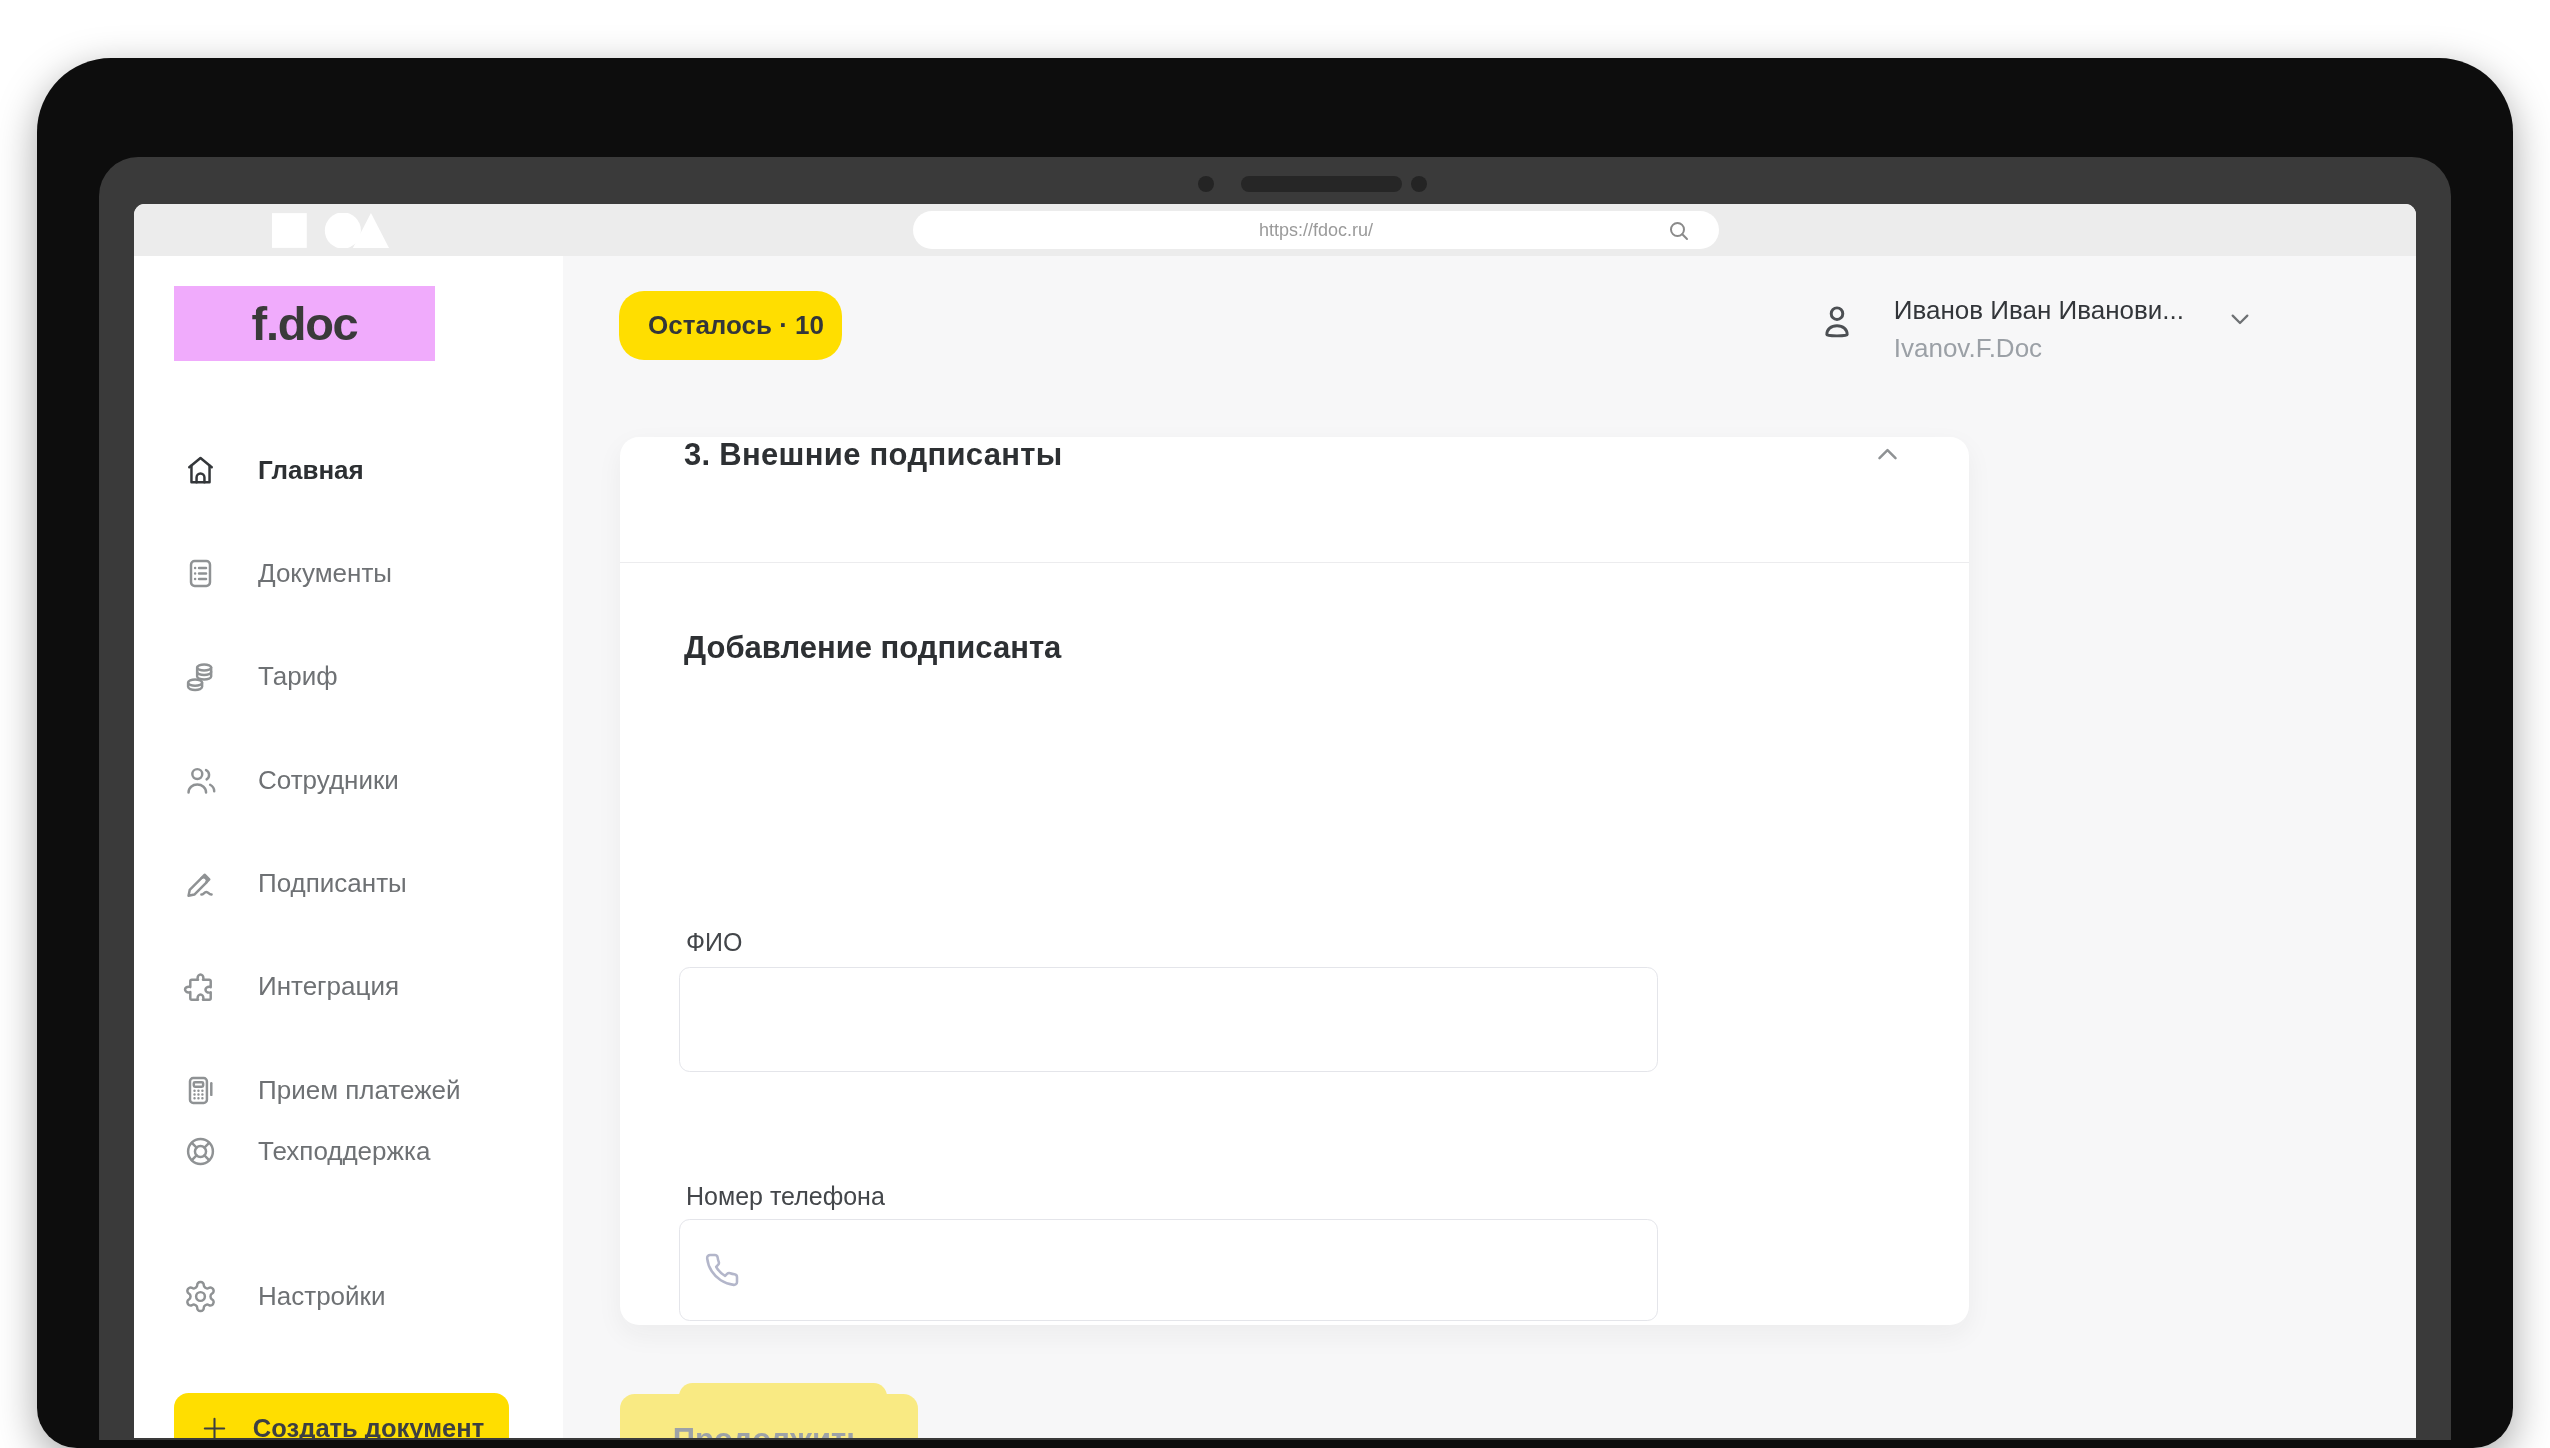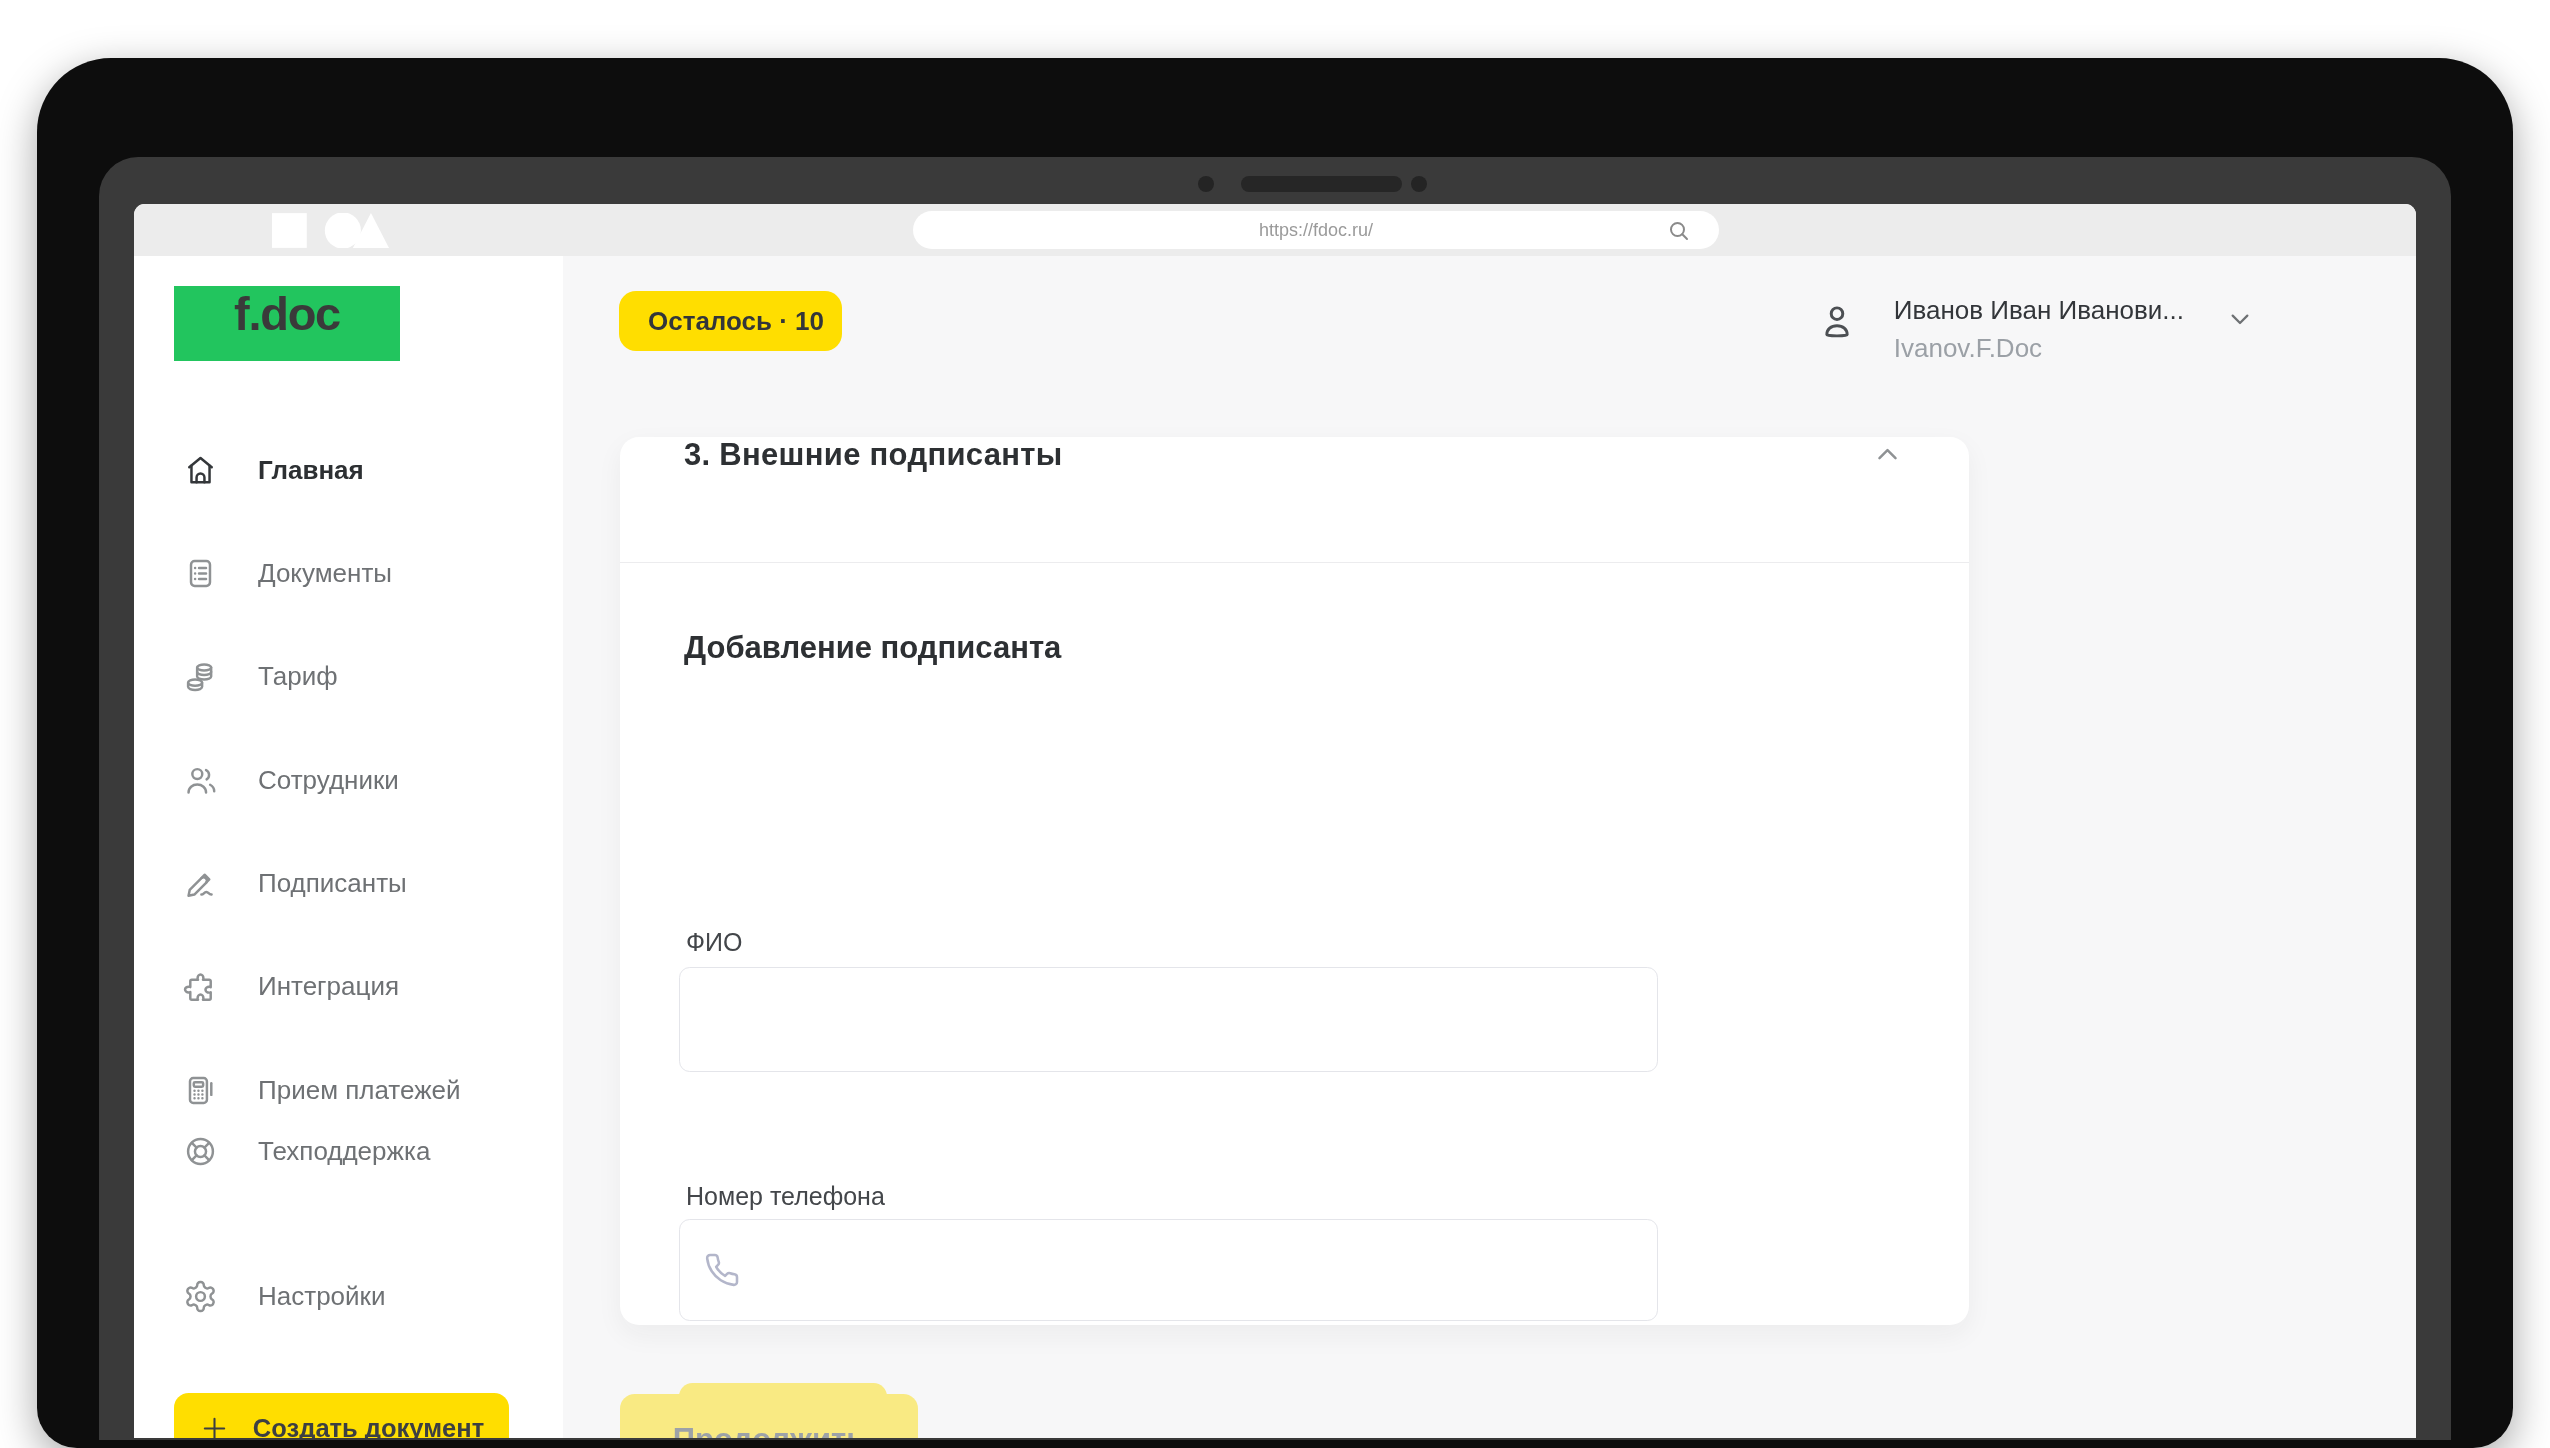--- a/index.html
+++ b/index.html
@@ -26,40 +26,40 @@
   .win-shapes { position:absolute; left:138px; top:8.7px; height:35px; }
   .url-pill { position:absolute; left:779px; top:7.4px; width:806px; height:38px;
     background:#ffffff; border-radius:19px; display:flex; align-items:center; justify-content:center; }
   .url-text { font-size:18px; color:#9a9a9a; }
   .url-search { position:absolute; right:28px; top:7.4px; color:#8a8a8a; }
 
   
   .app { position:absolute; left:0; top:52px; right:0; bottom:0; background:#f7f7f8; }
   .sidebar { position:absolute; left:0; top:0; width:429px; height:100%; background:#ffffff; }
 
-  .logo { position:absolute; left:40px; top:30px; width:226px; height:75px; background:#22c55e;
-    display:flex; justify-content:center; }
+  .logo { position:absolute; left:40px; top:30px; width:261px; height:75px; background:#f0abfc;
+    display:flex; align-items:center; justify-content:center; }
   .logo span { font-size:47px; font-weight:bold; color:#3a3a3a; letter-spacing:-1.3px; }
 
   .nav { position:absolute; left:0; top:161px; width:100%; }
   .nav-item { position:absolute; left:49px; height:60px; display:flex; align-items:center; gap:40px; cursor:pointer; }
   .nav-item .ni-icon { width:35px; height:35px; color:#8f9294; flex:0 0 auto; }
   .nav-item .ni-label { font-size:26px; color:#6e7174; white-space:nowrap; }
   .nav-item.active .ni-icon { color:#34373a; }
   .nav-item.active .ni-label { color:#2d3033; font-weight:bold; }
 
   .create-btn { position:absolute; left:40px; top:1137px; width:335px; height:71px; background:#ffde00;
     border:none; border-radius:14.8px; display:flex; align-items:center; justify-content:center; gap:23px;
     cursor:pointer; }
   .create-btn .plus { width:31px; height:31px; color:#3c3f42; }
   .create-btn span { font-size:25.5px; font-weight:bold; color:#3c3f42; }
 
   
-  .badge { position:absolute; left:485px; top:35px; width:223px; height:60px; background:#ffde00;
-    border-radius:17px; display:flex; align-items:center; justify-content:center;padding-left:11px; }
+  .badge { position:absolute; left:485px; top:35px; width:223px; height:69px; background:#ffde00;
+    border-radius:25px; display:flex; align-items:center; justify-content:center;padding-left:11px; }
   .badge span { font-size:26px; font-weight:bold; color:#33363a; }
   .search-box { position:absolute; left:753px; top:33px; width:588px; height:72px; background:#ffffff;
     border:1.3px solid #e4e5e9; border-radius:17.4px; display:flex; align-items:center; padding:0 24px; gap:20px; }
   .search-box .s-icon { width:31px; height:31px; color:#7d8084; flex:0 0 auto; }
   .search-box input { border:none; outline:none; flex:1; font-size:26px; color:#33363a;
     font-family:inherit; background:transparent; }
   .search-box input::placeholder { color:#9ba0a6; }
 
   .profile { position:absolute; right:160px; top:39px; display:flex; align-items:flex-start; gap:36px; cursor:pointer; }
   .profile .p-icon { width:42px; height:42px; color:#4c4f53; margin-top:5.4px; }

